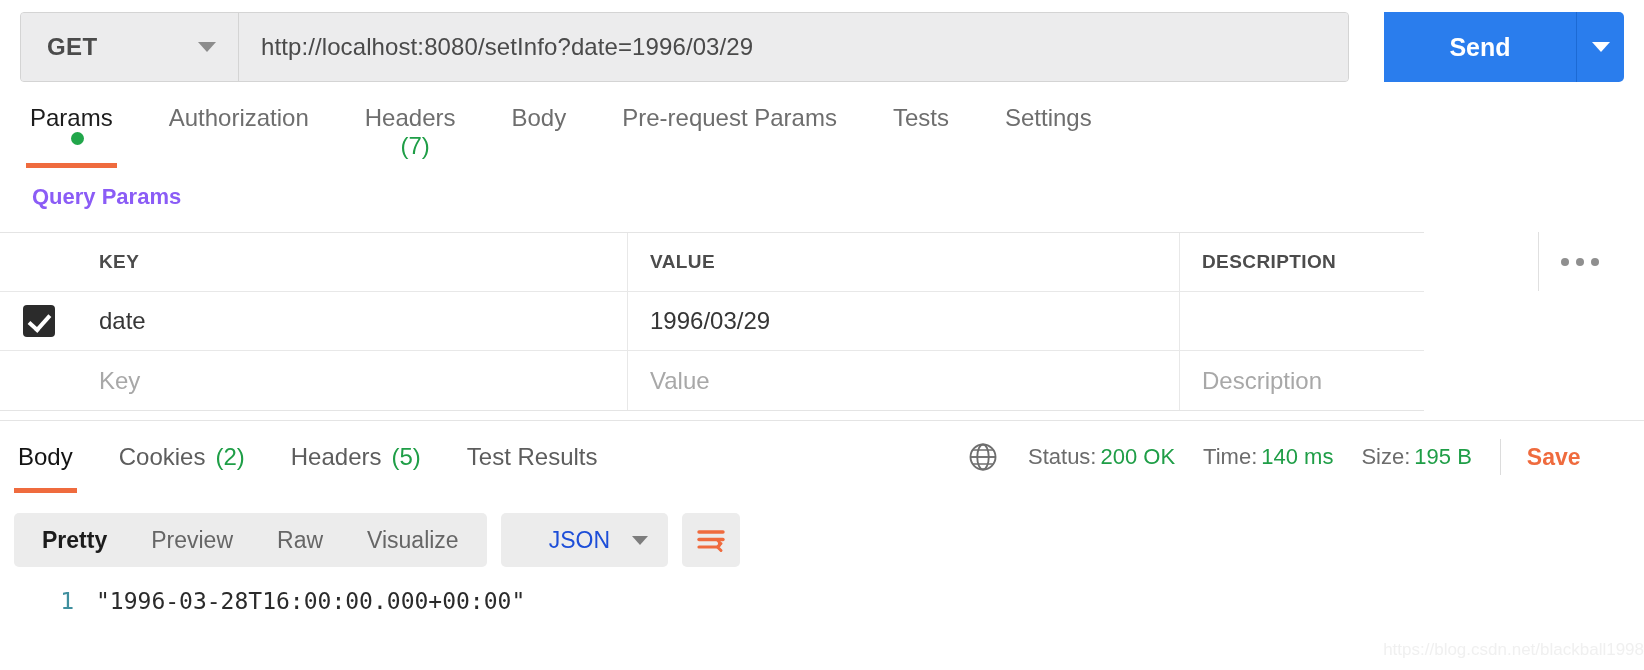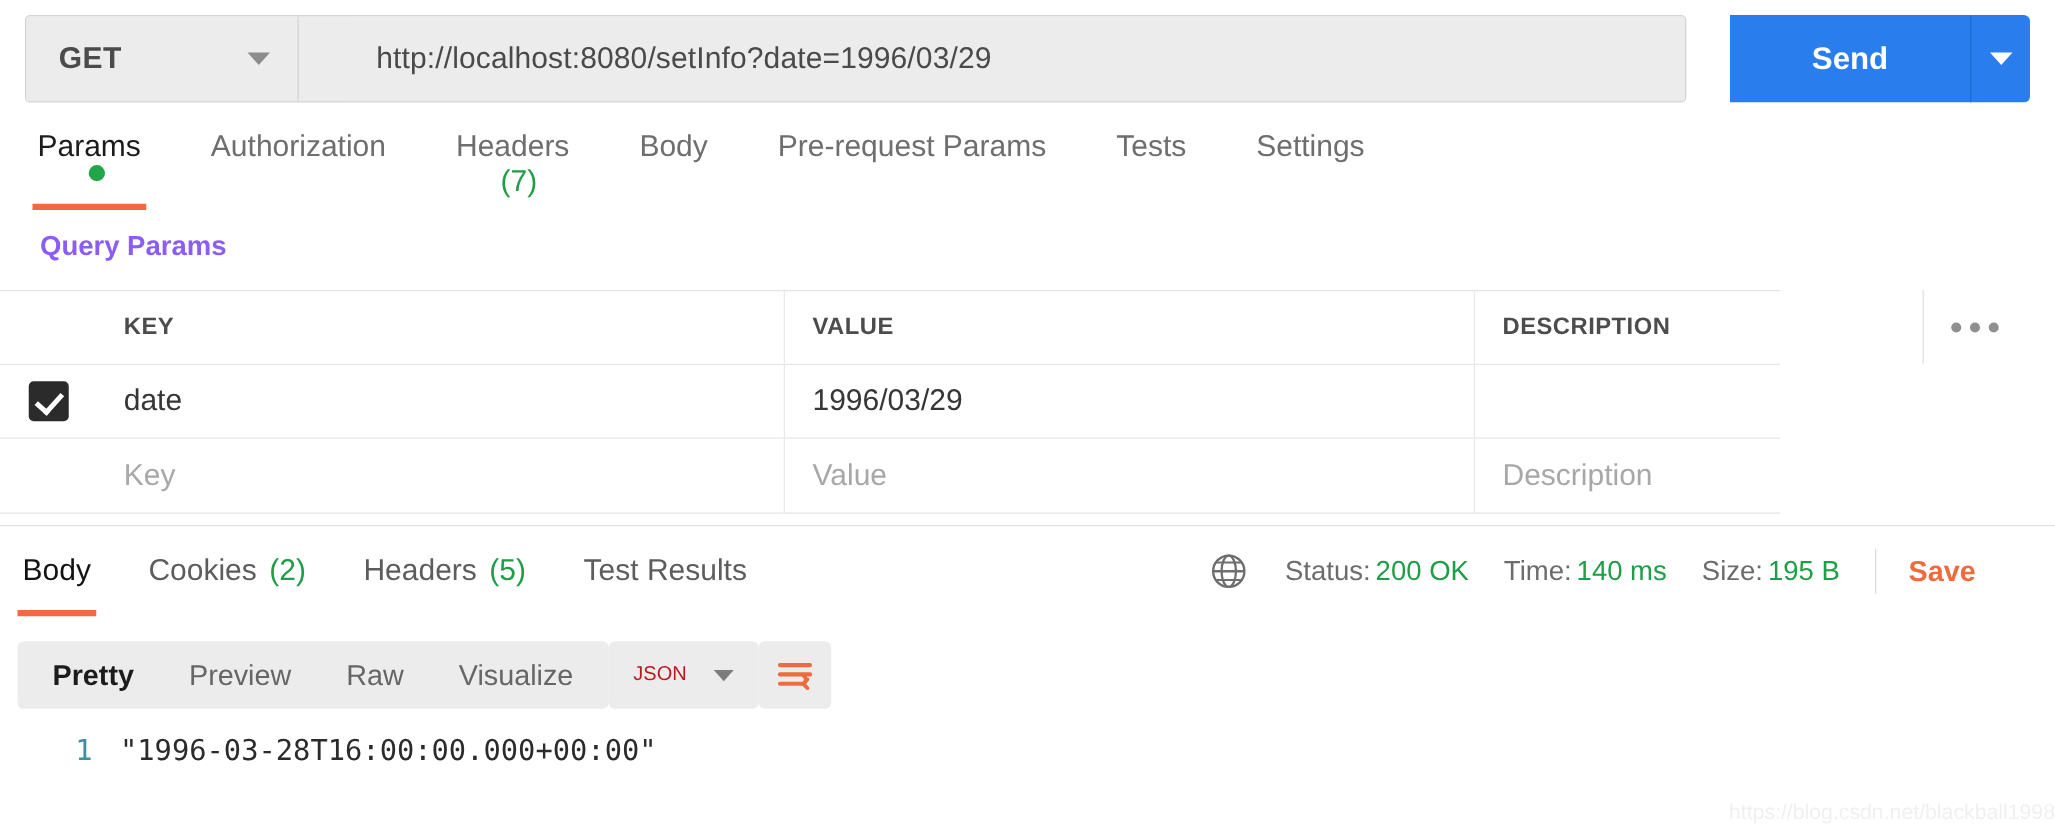--- a/index.html
+++ b/index.html
@@ -25,21 +25,20 @@
   }
   .method-url-group {
     position: absolute;
     left: 20px; top: 12px;
     width: 1329px; height: 70px;
     display: flex;
     border: 1px solid #d4d4d4;
     border-radius: 4px;
     overflow: hidden;
     background: #ececed;
-    gap: 40px;
   }
   .method-box {
     width: 218px;
     height: 100%;
     background: #ececed;
     border-right: 1px solid #d4d4d4;
     display: flex;
     align-items: center;
     padding: 0 22px 0 26px;
     cursor: pointer;
@@ -299,20 +298,21 @@
   }
 
   
   .viewer-toolbar {
     position: absolute;
     left: 0; top: 500px;
     width: 1644px; height: 80px;
     display: flex;
     align-items: center;
     padding-left: 14px;
+    gap: 14px;
   }
   .seg-group {
     display: flex;
     align-items: center;
     background: #ececec;
     border-radius: 5px;
     height: 54px;
     padding: 0 6px;
   }
   .seg-btn {
@@ -332,21 +332,21 @@
   .lang-select {
     display: flex;
     align-items: center;
     background: #ececec;
     border-radius: 5px;
     height: 54px;
     padding: 0 20px;
     cursor: pointer;
     gap: 22px;
   }
-  .lang-label { font-size: 16px; color: #b91c1c; }
+  .lang-label { font-size: 23px; color: #1d4ed8; margin-left: 28px; }
   .caret-sm {
     width: 0; height: 0;
     border-left: 8px solid transparent;
     border-right: 8px solid transparent;
     border-top: 9px solid #7d7d7d;
   }
   .wrap-btn {
     width: 58px; height: 54px;
     background: #ececec;
     border-radius: 5px;

